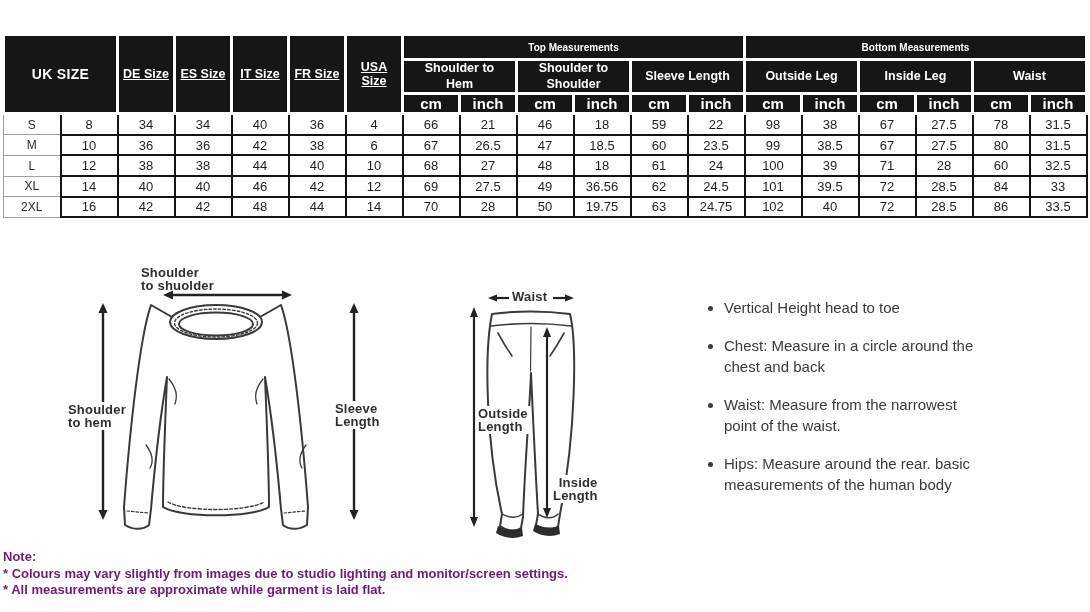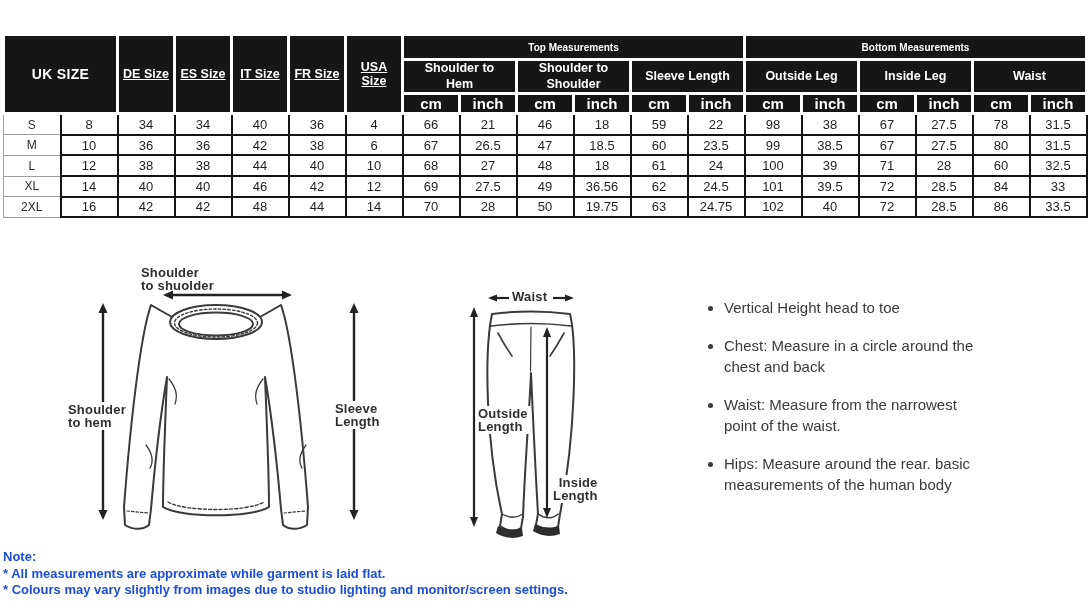--- a/index.html
+++ b/index.html
@@ -53,21 +53,21 @@
     position:absolute; left:700px; top:297px; width:250px;
     margin:0; padding-left:24px; color:#3a3a3a;
   }
   .tips li {
     font-size:15px; line-height:21px; margin-bottom:17px;
   }
 
   
   .notes {
     position:absolute; left:3px; top:549px; font-weight:bold;
-    font-size:13px; line-height:16.5px; color:#1d4ed8;
+    font-size:13px; line-height:16.5px; color:#701a75;
   }
   .notes div { white-space:nowrap; }
 </style>
 </head>
 <body>
 
 <div class="page">
 
   <table class="size-table">
       <colgroup>
@@ -333,17 +333,17 @@
 
   <ul class="tips">
       <li>Vertical Height head to toe</li>
       <li>Chest: Measure in a circle around the chest and back</li>
       <li>Waist: Measure from the narrowest point of the waist.</li>
       <li>Hips: Measure around the rear. basic measurements of the human body</li>
     </ul>
 
   <div class="notes">
     <div>Note:</div>
+    <div>* Colours may vary slightly from images due to studio lighting and monitor/screen settings.</div>
     <div>* All measurements are approximate while garment is laid flat.</div>
-    <div>* Colours may vary slightly from images due to studio lighting and monitor/screen settings.</div>
   </div>
 
 </div>
 
 </body></html>

